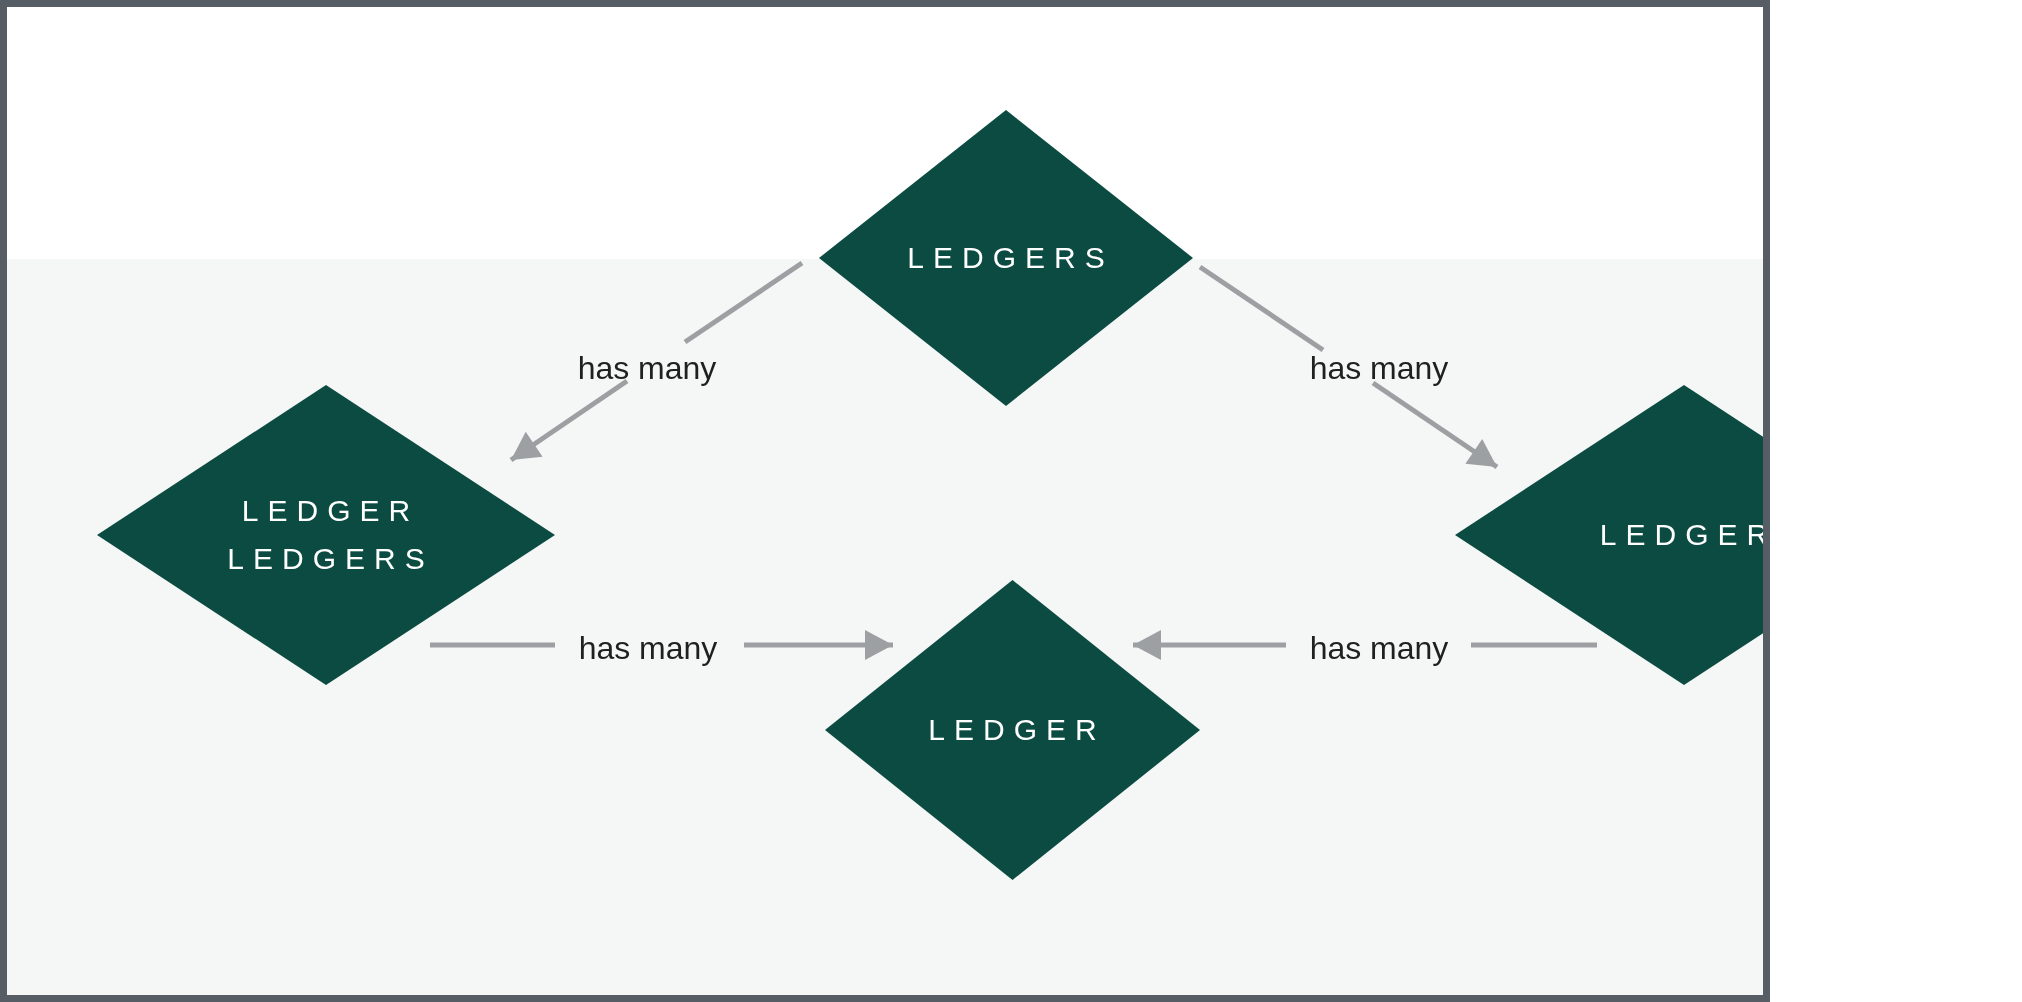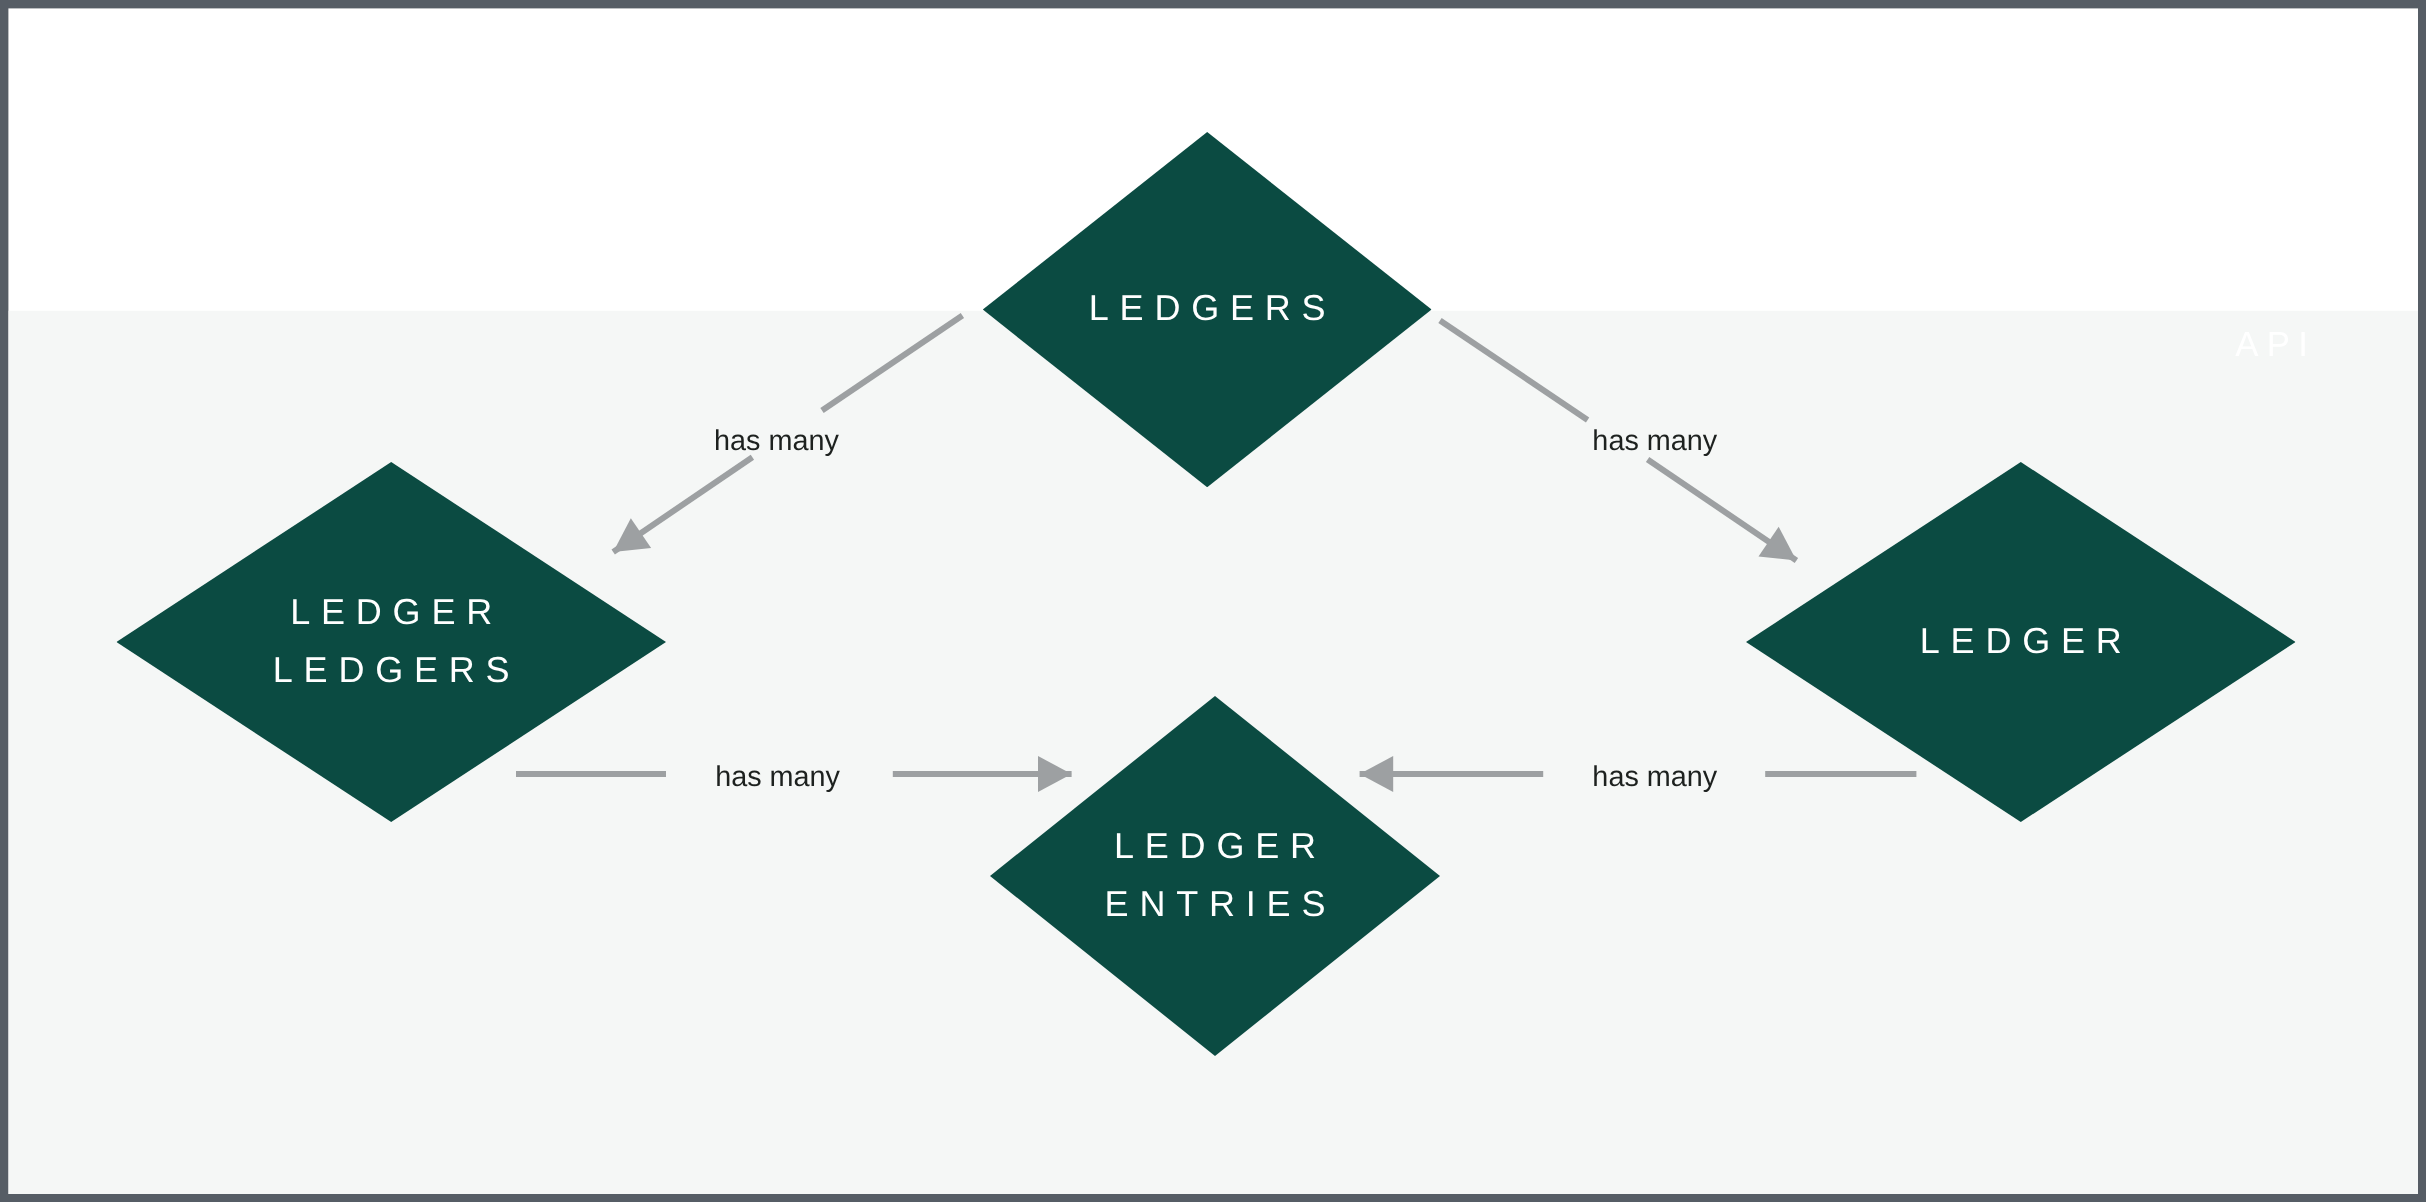--- a/index.html
+++ b/index.html
@@ -4,21 +4,21 @@
 <style>
   * { box-sizing: border-box; margin: 0; padding: 0; }
   html, body { background: #ffffff; }
   body {
     width: 2022px; height: 1002px;
     font-family: "Liberation Sans", sans-serif;
     overflow: hidden;
   }
   .frame {
     position: relative;
-    width: 2022px; height: 1002px;
+    width: 1770px; height: 1002px;
     border: 7px solid var(--frame-border, #565D65);
     background: var(--band-white, #ffffff);
     overflow: hidden;
   }
   .gray-band {
     position: absolute;
     left: 0; right: 0; top: 252px; bottom: 0;
     background: var(--band-gray, #F5F7F6);
   }
   .api-label {
@@ -57,21 +57,21 @@
     text-align: center;
   }
   .diamond .node-line { display: block; padding-left: 9px; white-space: nowrap; }
   .node-ledgers      { left: 812px;  top: 103px; width: 374px; height: 296px; }
   .node-accounts     { left: 90px;   top: 378px; width: 458px; height: 300px; }
   .node-transactions { left: 1448px; top: 378px; width: 458px; height: 300px; }
   .node-entries      { left: 818px;  top: 573px; width: 375px; height: 300px; }
   .edge-label {
     position: absolute;
     transform: translate(-50%, -50%);
-    font-size: 24px;
+    font-size: 32px;
     color: var(--edge-text, #1D211F);
     white-space: nowrap;
   }
   .el-tl { left: 640px;  top: 361px; }
   .el-tr { left: 1372px; top: 361px; }
   .el-bl { left: 641px;  top: 641px; }
   .el-br { left: 1372px; top: 641px; }
 </style>
 </head>
 <body>
@@ -118,21 +118,20 @@
     <span class="node-line">LEDGER</span>
     <span class="node-line">LEDGERS</span>
   </div>
 
   <div class="diamond node-transactions">
     <span class="node-line">LEDGER</span>
   </div>
 
   <div class="diamond node-entries">
     <span class="node-line">LEDGER</span>
-    <span class="node-line">ENTRIES</span>
   </div>
 
   <div class="edge-label el-tl">has many</div>
   <div class="edge-label el-tr">has many</div>
   <div class="edge-label el-bl">has many</div>
   <div class="edge-label el-br">has many</div>
 
 </div>
 
 </body></html>

